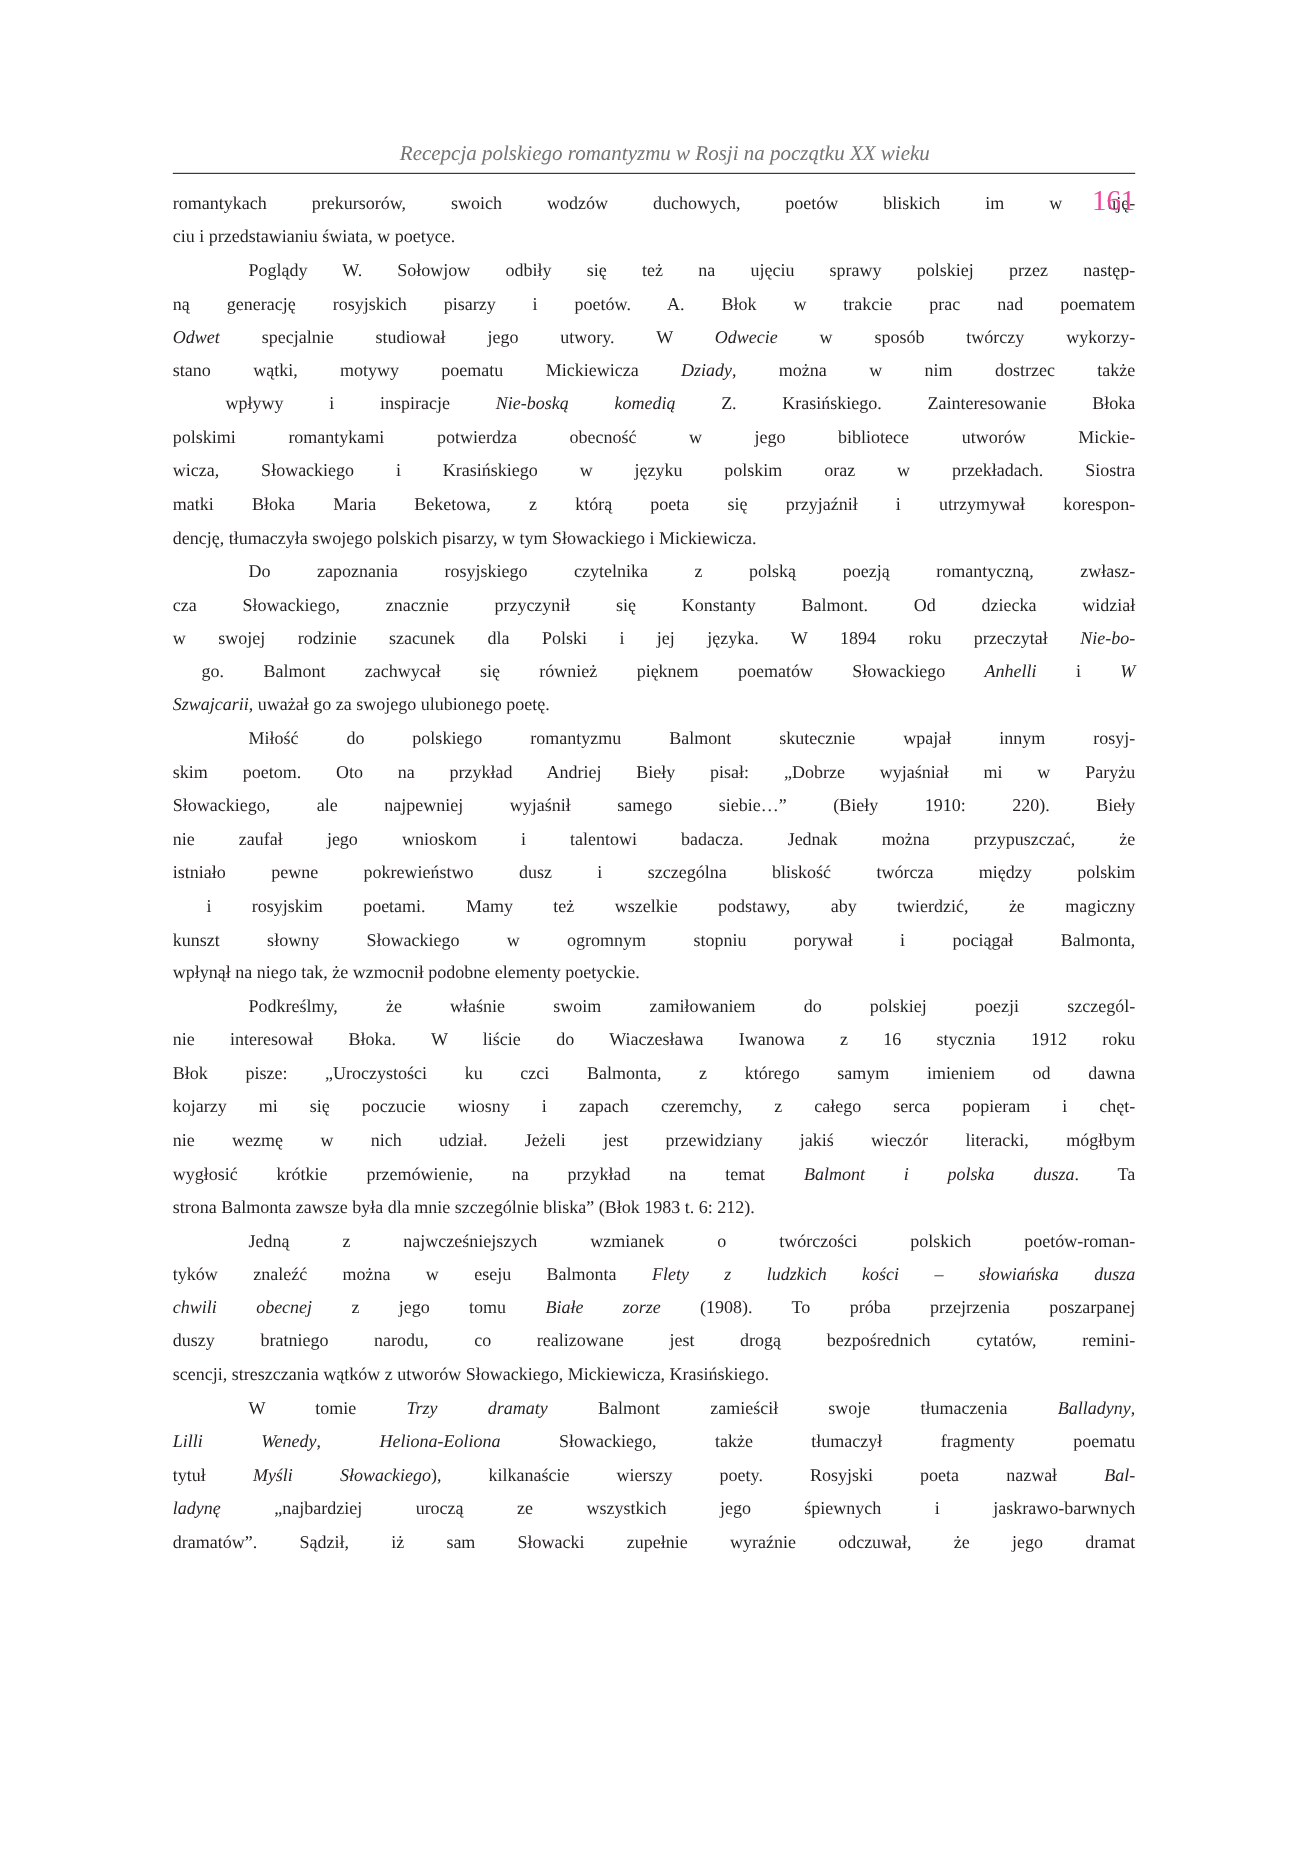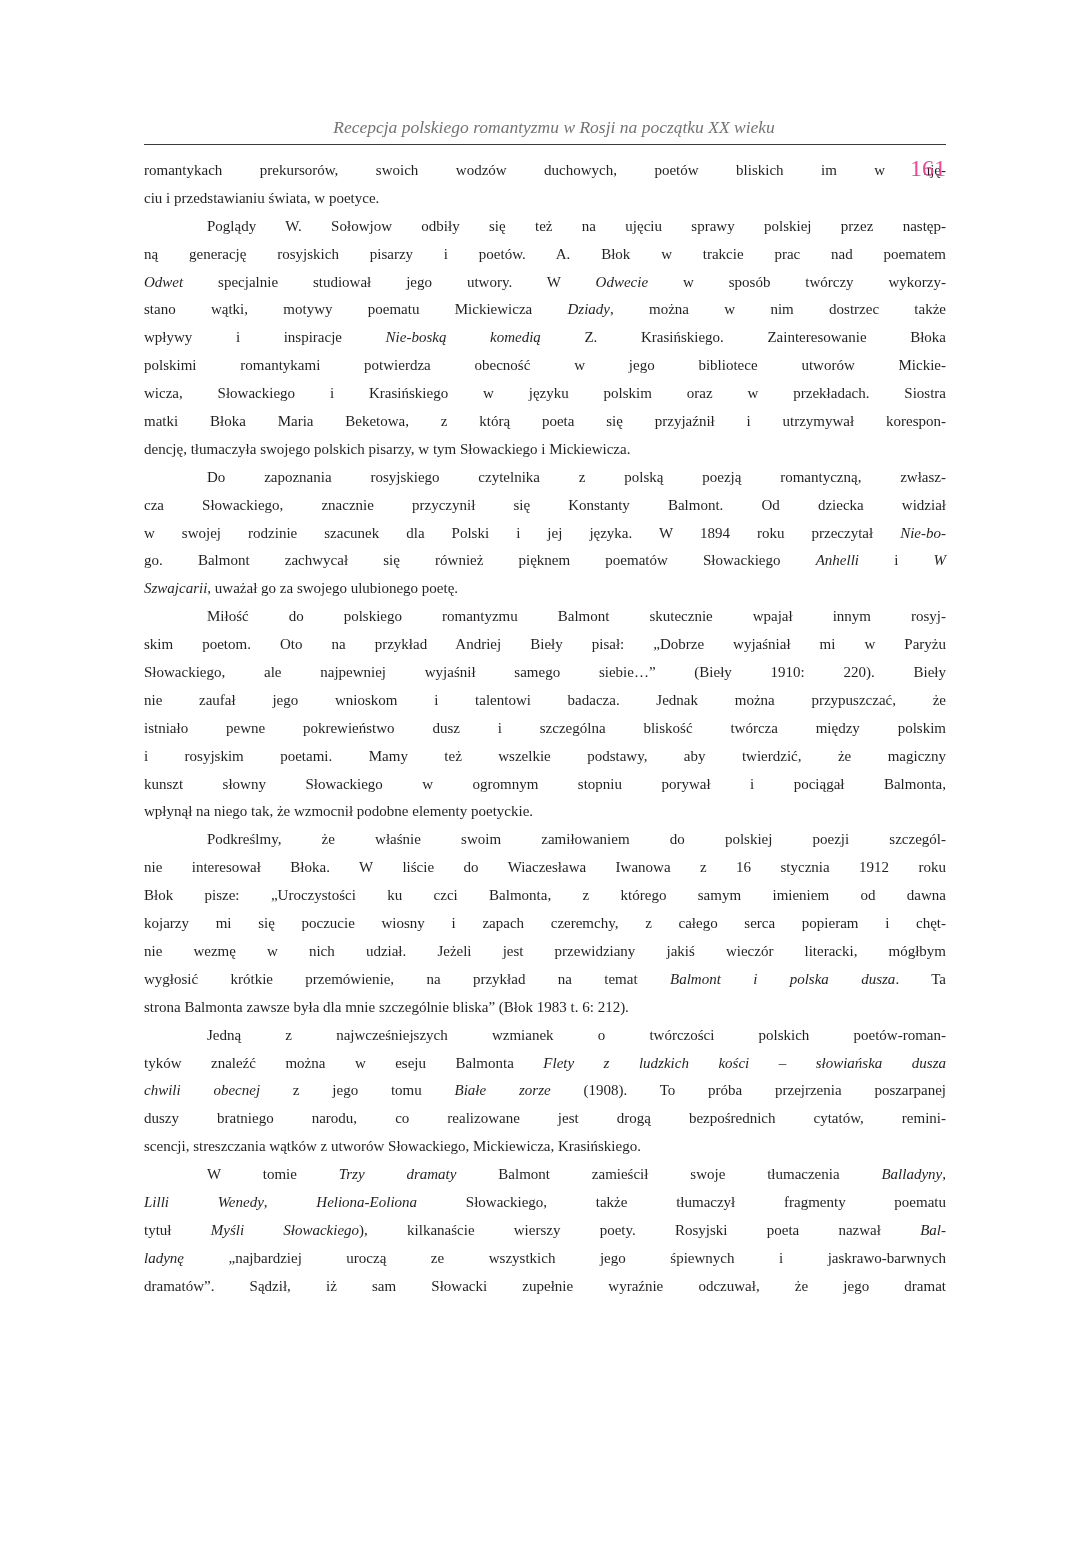--- a/index.html
+++ b/index.html
@@ -29,40 +29,40 @@
   <div class="body" id="body">
       <div>
         <div class="line"><span style="white-space: nowrap; word-spacing: 0px;"><span>romantykach prekursorów, swoich wodzów duchowych, poetów bliskich im w uję-</span></span></div>
         <div class="line last"><span><span>ciu i przedstawianiu świata, w poetyce.</span></span></div>
       </div>
       <div>
         <div class="line indent"><span style="white-space: nowrap; word-spacing: 0px;"><span>Poglądy W. Sołowjow odbiły się też na ujęciu sprawy polskiej przez następ-</span></span></div>
         <div class="line"><span style="white-space: nowrap; word-spacing: 0px;"><span>ną generację rosyjskich pisarzy i poetów. A. Błok w trakcie prac nad poematem</span></span></div>
         <div class="line"><span style="white-space: nowrap; word-spacing: 0px;"><i>Odwet</i><span> specjalnie studiował jego utwory. W </span><i>Odwecie</i><span> w sposób twórczy wykorzy-</span></span></div>
         <div class="line"><span style="white-space: nowrap; word-spacing: -0.0015625px;"><span>stano wątki, motywy poematu Mickiewicza </span><i>Dziady</i><span>, można w nim dostrzec także</span></span></div>
-        <div class="line"><span style="white-space: nowrap; word-spacing: -0.00195312px;"><span>wpływy i inspiracje </span><i>Nie-boską komedią</i><span> Z. Krasińskiego. Zainteresowanie Błoka</span></span></div>
+        <div class="line"><span style="white-space: nowrap; word-spacing: -0.00195312px; margin-left: 44px;"><span>wpływy i inspiracje </span><i>Nie-boską komedią</i><span> Z. Krasińskiego. Zainteresowanie Błoka</span></span></div>
         <div class="line"><span style="white-space: nowrap; word-spacing: 0px;"><span>polskimi romantykami potwierdza obecność w jego bibliotece utworów Mickie-</span></span></div>
         <div class="line"><span style="white-space: nowrap; word-spacing: 0px;"><span>wicza, Słowackiego i Krasińskiego w języku polskim oraz w przekładach. Siostra</span></span></div>
         <div class="line"><span style="white-space: nowrap; word-spacing: 0px;"><span>matki Błoka Maria Beketowa, z którą poeta się przyjaźnił i utrzymywał korespon-</span></span></div>
         <div class="line last"><span><span>dencję, tłumaczyła swojego polskich pisarzy, w tym Słowackiego i Mickiewicza.</span></span></div>
       </div>
       <div>
         <div class="line indent"><span style="white-space: nowrap; word-spacing: 0px;"><span>Do zapoznania rosyjskiego czytelnika z polską poezją romantyczną, zwłasz-</span></span></div>
         <div class="line"><span style="white-space: nowrap; word-spacing: 0px;"><span>cza Słowackiego, znacznie przyczynił się Konstanty Balmont. Od dziecka widział</span></span></div>
         <div class="line"><span style="white-space: nowrap; word-spacing: 0px;"><span>w swojej rodzinie szacunek dla Polski i jej języka. W 1894 roku przeczytał </span><i>Nie-bo-</i></span></div>
-        <div class="line"><span style="white-space: nowrap; word-spacing: 0px;"><span>go. Balmont zachwycał się również pięknem poematów Słowackiego </span><i>Anhelli</i><span> i </span><i>W</i></span></div>
+        <div class="line"><span style="white-space: nowrap; word-spacing: 0px; margin-left: 24px;"><span>go. Balmont zachwycał się również pięknem poematów Słowackiego </span><i>Anhelli</i><span> i </span><i>W</i></span></div>
         <div class="line last"><span><i>Szwajcarii</i><span>, uważał go za swojego ulubionego poetę.</span></span></div>
       </div>
       <div>
         <div class="line indent"><span style="white-space: nowrap; word-spacing: 0px;"><span>Miłość do polskiego romantyzmu Balmont skutecznie wpajał innym rosyj-</span></span></div>
         <div class="line"><span style="white-space: nowrap; word-spacing: 0px;"><span>skim poetom. Oto na przykład Andriej Biełу pisał: „Dobrze wyjaśniał mi w Paryżu</span></span></div>
         <div class="line"><span style="white-space: nowrap; word-spacing: 0px;"><span>Słowackiego, ale najpewniej wyjaśnił samego siebie…” (Biełу 1910: 220). Biełу</span></span></div>
         <div class="line"><span style="white-space: nowrap; word-spacing: 0px;"><span>nie zaufał jego wnioskom i talentowi badacza. Jednak można przypuszczać, że</span></span></div>
         <div class="line"><span style="white-space: nowrap; word-spacing: 0px;"><span>istniało pewne pokrewieństwo dusz i szczególna bliskość twórcza między polskim</span></span></div>
-        <div class="line"><span style="white-space: nowrap; word-spacing: 0px;"><span>i rosyjskim poetami. Mamy też wszelkie podstawy, aby twierdzić, że magiczny</span></span></div>
+        <div class="line"><span style="white-space: nowrap; word-spacing: 0px; margin-left: 28px;"><span>i rosyjskim poetami. Mamy też wszelkie podstawy, aby twierdzić, że magiczny</span></span></div>
         <div class="line"><span style="white-space: nowrap; word-spacing: 0px;"><span>kunszt słowny Słowackiego w ogromnym stopniu porywał i pociągał Balmonta,</span></span></div>
         <div class="line last"><span><span>wpłynął na niego tak, że wzmocnił podobne elementy poetyckie.</span></span></div>
       </div>
       <div>
         <div class="line indent"><span style="white-space: nowrap; word-spacing: 0px;"><span>Podkreślmy, że właśnie swoim zamiłowaniem do polskiej poezji szczegól-</span></span></div>
         <div class="line"><span style="white-space: nowrap; word-spacing: 0px;"><span>nie interesował Błoka. W liście do Wiaczesława Iwanowa z 16 stycznia 1912 roku</span></span></div>
         <div class="line"><span style="white-space: nowrap; word-spacing: 0px;"><span>Błok pisze: „Uroczystości ku czci Balmonta, z którego samym imieniem od dawna</span></span></div>
         <div class="line"><span style="white-space: nowrap; word-spacing: 0px;"><span>kojarzy mi się poczucie wiosny i zapach czeremchy, z całego serca popieram i chęt-</span></span></div>
         <div class="line"><span style="white-space: nowrap; word-spacing: 0px;"><span>nie wezmę w nich udział. Jeżeli jest przewidziany jakiś wieczór literacki, mógłbym</span></span></div>
         <div class="line"><span style="white-space: nowrap; word-spacing: 0px;"><span>wygłosić krótkie przemówienie, na przykład na temat </span><i>Balmont i polska dusza</i><span>. Ta</span></span></div>

